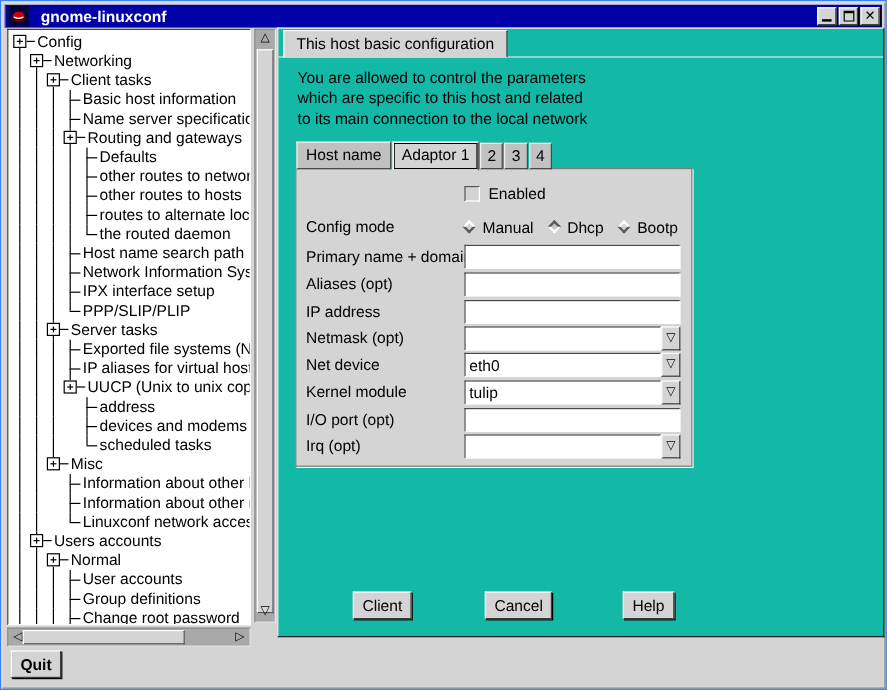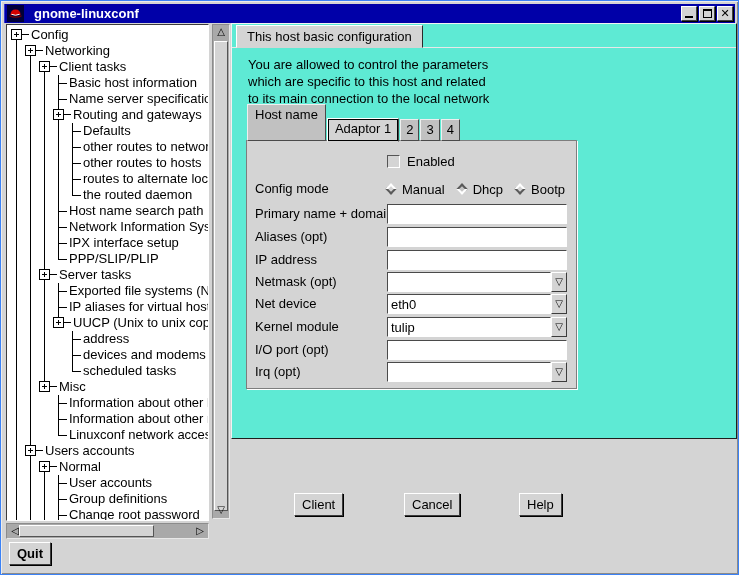--- a/index.html
+++ b/index.html
@@ -49,31 +49,31 @@
   .vthumb{position:absolute;left:1px;top:16px;width:14px;height:470px;background:#d4d4d4;
     border:1px solid;border-color:#fff #555 #555 #fff;}
   .hthumb{position:absolute;left:12px;top:1px;width:135px;height:12px;background:#d4d4d4;
     border:1px solid;border-color:#fff #555 #555 #fff;}
   
   .btn{background:#d4d4d4;border:1px solid;border-color:#fff #3c3c3c #3c3c3c #fff;
     box-shadow:1px 1px 0 #000;font-family:"Liberation Sans",sans-serif;font-size:13px;
     padding:3px 7px;color:#000;}
   .quit-btn{position:absolute;left:8px;top:541px;font-weight:bold;}
   
-  .rpanel{position:absolute;left:230px;top:22px;width:506px;height:416px;background:#5eead4;
+  .rpanel{position:absolute;left:230px;top:22px;width:506px;height:508px;background:#14b8a6;
     border:1px solid;border-color:#f2f2f2 #1e1e1e #1e1e1e #f2f2f2;}
   .outer-tab{position:absolute;left:4px;top:1px;height:23px;padding:0 10px;background:#d4d4d4;
     border:1px solid;border-color:#fff #2a2a2a #d4d4d4 #fff;display:flex;align-items:center;font-size:13px;}
   .page-topline{position:absolute;left:0;top:23px;width:100%;height:1px;background:#e8e8e8;}
   .desc{position:absolute;left:16px;top:32px;line-height:17px;font-size:13px;}
   
   .nbk{position:absolute;left:14px;top:94px;width:332px;height:272px;}
   .ntabs{position:absolute;left:1px;top:0;display:flex;z-index:2;align-items:flex-end;height:23px;}
   .ntab{background:#c1c1c1;border:1px solid;border-color:#efefef #4a4a4a #4a4a4a #efefef;
-    padding:2px 7px 18px 7px;font-size:13px;margin-right:1px;}
+    padding:2px 7px 4px 7px;font-size:13px;margin-right:1px;}
   .ntab.num{padding:2px 5px 3px 5px;}
   .ntab.sel{background:#d4d4d4;border-color:#fff #4a4a4a #d4d4d4 #fff;
     box-shadow:inset 0 0 0 1px #000;padding-bottom:5px;margin-bottom:-1px;}
   .nframe{position:absolute;left:0;top:22px;width:331px;height:249px;background:#d4d4d4;
     border:1px solid #7d7d7d;box-shadow:1px 1px 0 #fff;}
   .cb-row{position:absolute;left:140px;top:12px;display:flex;align-items:center;height:16px;}
   .cbox{width:13px;height:13px;background:#d4d4d4;border:1px solid;border-color:#555 #fff #fff #555;margin-right:7px;flex:none;}
   .cm-label{position:absolute;left:8px;top:38px;line-height:20px;}
   .radios{position:absolute;left:140px;top:38px;height:20px;display:flex;align-items:center;}
   .radio-wrap{display:flex;align-items:center;margin-right:13px;}

